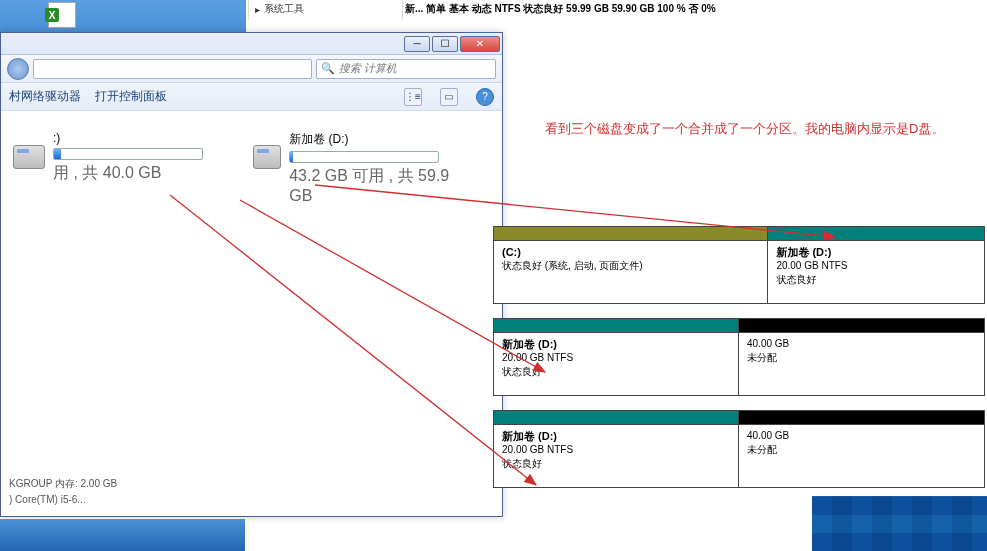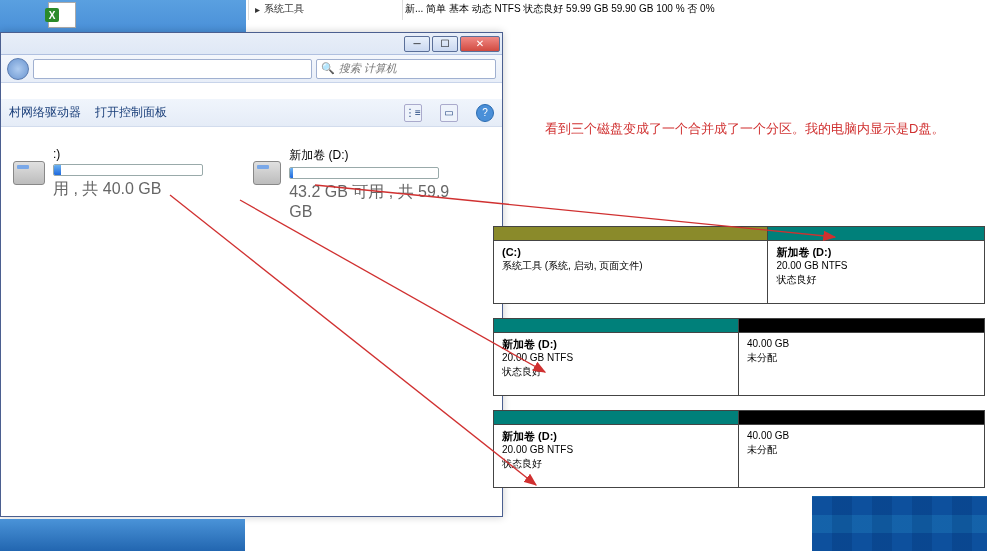--- a/index.html
+++ b/index.html
@@ -1,19 +1,19 @@
 <!DOCTYPE html>
 <html><head>
 <meta charset="utf-8">
 <style>
   * { box-sizing: border-box; margin: 0; padding: 0; }
   body { font-family: "Microsoft YaHei", "Segoe UI", Tahoma, sans-serif; font-size: 11px; background: #fff; width: 987px; height: 551px; overflow: hidden; position: relative; }
 
   
-  .top-strip { position: absolute; top: 0; left: 0; width: 987px; height: 18px; }
+  .top-strip { position: absolute; top: 0; left: 0; width: 987px; height: 18px; font-weight: bold; }
   .top-strip .row { position: absolute; left: 405px; top: 0; width: 580px; display: flex; font-size: 10px; gap: 10px; color: #000; }
   .top-strip .row2 { top: 2px; }
 
   
   .explorer {
     position: absolute; left: 0; top: 32px; width: 503px; height: 485px;
     border: 1px solid #4b5f90; background: #fff;
     box-shadow: 0 0 8px rgba(0,0,0,0.2);
   }
   .titlebar { height: 22px; background: linear-gradient(#e8eef8,#dfe8f6); display: flex; justify-content: flex-end; align-items: center; padding-right: 2px; border-bottom: 1px solid #b0c0e0; }
@@ -21,21 +21,21 @@
   .winbtn.min { background: linear-gradient(#e8f0fb,#cad8f0); }
   .winbtn.max { background: linear-gradient(#e8f0fb,#cad8f0); }
   .winbtn.close { background: linear-gradient(#f08a85,#d14a40); color: #fff; width: 40px; }
 
   .addrbar { height: 28px; background: linear-gradient(#f4f7fc,#e8eef8); border-bottom: 1px solid #c8d4ea; display: flex; align-items: center; padding: 3px 6px; gap: 4px; }
   .navbtn { width: 22px; height: 22px; border-radius: 50%; background: radial-gradient(#aecbf0,#6a95d0); border: 1px solid #5a7bb0; }
   .addrbox { flex: 1; height: 20px; border: 1px solid #a0b0d0; background: #fff; border-radius: 2px; }
   .searchbox { width: 180px; height: 20px; border: 1px solid #a0b0d0; background: #fff; border-radius: 2px; display: flex; align-items: center; padding: 0 4px; color: #777; font-style: italic; font-size: 11px; }
   .searchbox .mag { margin-right: 4px; color: #4a6fa0; font-style: normal; }
 
-  .toolbar { height: 28px; background: linear-gradient(#f0f5fc,#e5ecf7); border-bottom: 1px solid #d2dced; display: flex; align-items: center; padding: 0 8px; gap: 14px; color: #1a3f7a; font-size: 12px; margin-top: 16px; }
+  .toolbar { height: 28px; background: linear-gradient(#f0f5fc,#e5ecf7); border-bottom: 1px solid #d2dced; display: flex; align-items: center; padding: 0 8px; gap: 14px; color: #1a3f7a; font-size: 12px; }
   .toolbar .spacer { flex: 1; }
   .tb-icon { width: 18px; height: 18px; border: 1px solid #aac; border-radius: 2px; background: #eef3fb; margin-left: 4px; display: flex; align-items: center; justify-content: center; font-size: 10px; }
   .tb-icon.help { background: #4a8fd8; color: #fff; border-radius: 50%; border-color: #2a6bb0; }
 
   .content { padding: 10px 12px; position: relative; height: calc(100% - 100px); }
   .drives { display: flex; gap: 40px; margin-top: 10px; }
   .drive { display: flex; gap: 8px; width: 200px; }
   .drive-icon { width: 32px; height: 24px; background: linear-gradient(#e0e0e0,#bcbcbc); border: 1px solid #888; border-radius: 3px; margin-top: 14px; position: relative; }
   .drive-icon::after { content: ""; position: absolute; left: 3px; top: 3px; width: 12px; height: 4px; background: #7aa8e8; border-radius: 1px; }
   .drive-info .name { font-size: 12px; color: #000; }
@@ -138,31 +138,35 @@
     <div class="drive-info">
       <div class="name">新加卷 (D:)</div>
       <div class="drive-bar">
               <div class="fill" style="width:2%"></div>
             </div>
       <div class="drive-free">43.2 GB 可用 , 共 59.9 GB</div>
     </div>
         </div>
       </div>
   </div>
+  <div class="footer">
+    <div>KGROUP      内存: 2.00 GB</div>
+    <div>) Core(TM) i5-6...</div>
+  </div>
 </div>
 
 <div class="anno">看到三个磁盘变成了一个合并成了一个分区。我的电脑内显示是D盘。</div>
 
 <div class="dm" id="dm">
     <div class="dm-block">
       <div class="dm-part" style="width: 56%;">
       <div class="dm-head olive"></div>
       <div class="dm-body">
         <div class="b">(C:)</div>
-        <div>系统工具 (系统, 启动, 页面文件)</div>
+        <div>状态良好 (系统, 启动, 页面文件)</div>
       </div>
       </div>
       <div class="dm-part" style="width: 44%;">
       <div class="dm-head teal"></div>
       <div class="dm-body">
         <div class="b">新加卷  (D:)</div>
         <div>20.00 GB NTFS</div>
         <div>状态良好</div>
       </div>
       </div>

